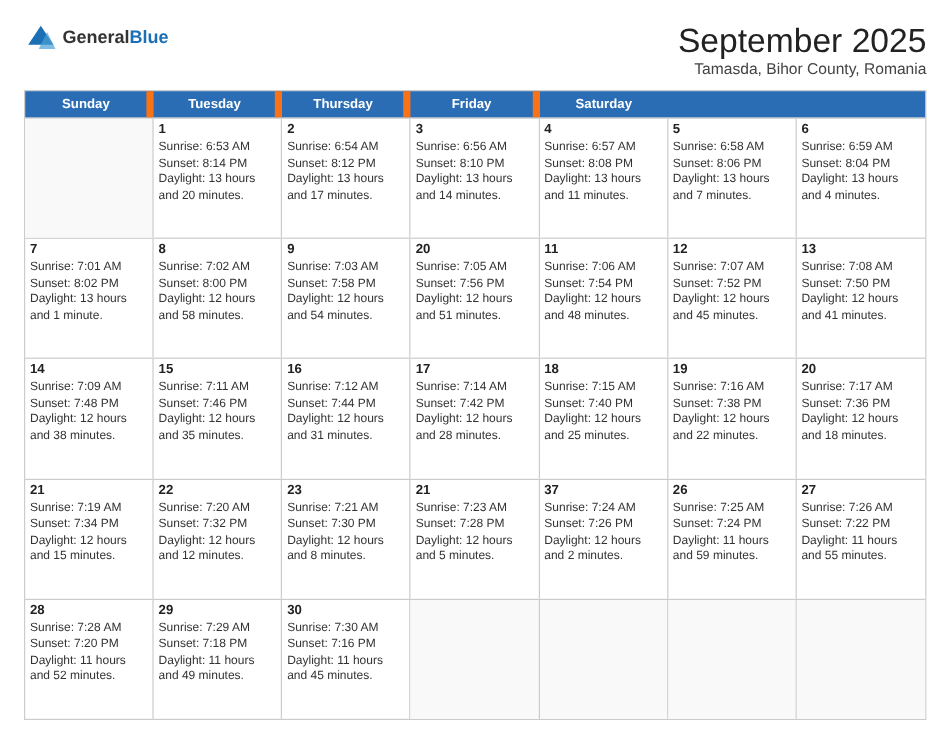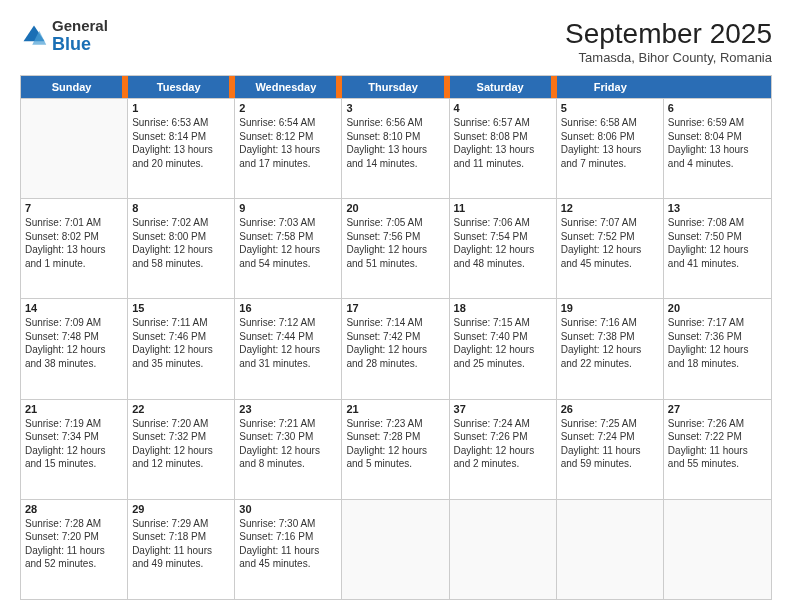--- a/index.html
+++ b/index.html
@@ -23,30 +23,30 @@
       align-items: flex-start;
       margin-bottom: 10px;
     }
     .logo {
       display: flex;
       align-items: center;
       gap: 4px;
     }
     .logo-text {
       display: flex;
-      flex-direction: column;
+      flex-direction: row;
       line-height: 1.1;
     }
     .logo-general {
       font-size: 15px;
       font-weight: bold;
       color: #333;
     }
     .logo-blue {
-      font-size: 18px;
+      font-size: 15px;
       font-weight: bold;
       color: #1a6fb5;
     }
     .logo-icon {
       width: 28px;
       height: 28px;
     }
     .title-section {
       text-align: right;
     }
@@ -136,24 +136,23 @@
     <div class="title-section">
       <div class="month-title">September 2025</div>
       <div class="subtitle">Tamasda, Bihor County, Romania</div>
     </div>
   </div>
 
   <div class="calendar">
     <div class="cal-header">
     <div class="cal-header-cell">Sunday</div>
         <div class="cal-header-cell">Tuesday</div>
-        <div class="cal-header-cell">Wednesday</div>
         <div class="cal-header-cell">Thursday</div>
+        <div class="cal-header-cell">Friday</div>
         <div class="cal-header-cell">Saturday</div>
-        <div class="cal-header-cell">Friday</div>
       </div>
     <div class="cal-body">
     <div class="cal-row">
           <div class="cal-cell empty"></div>
           <div class="cal-cell">
             <span class="day-num">1</span>
             <div class="cell-text">Sunrise: 6:53 AM<br>Sunset: 8:14 PM<br>Daylight: 13 hours<br>and 20 minutes.</div>
           </div>
           <div class="cal-cell">
             <span class="day-num">2</span>

